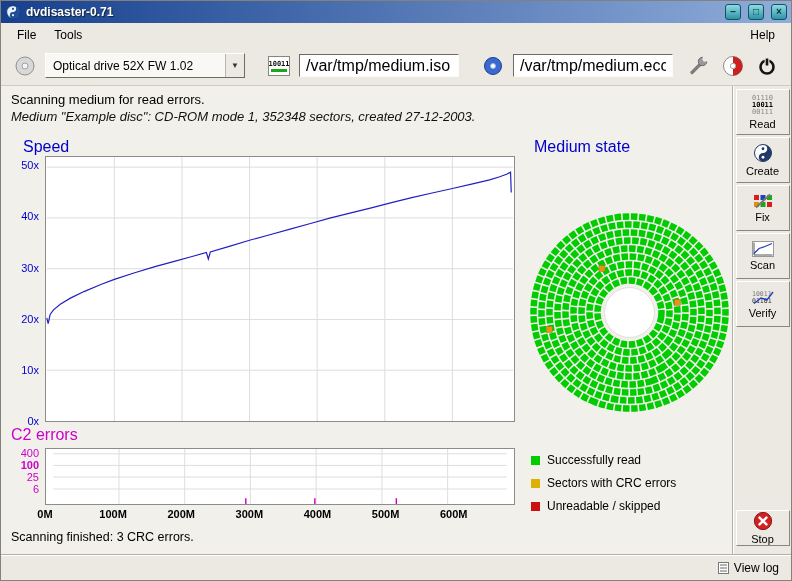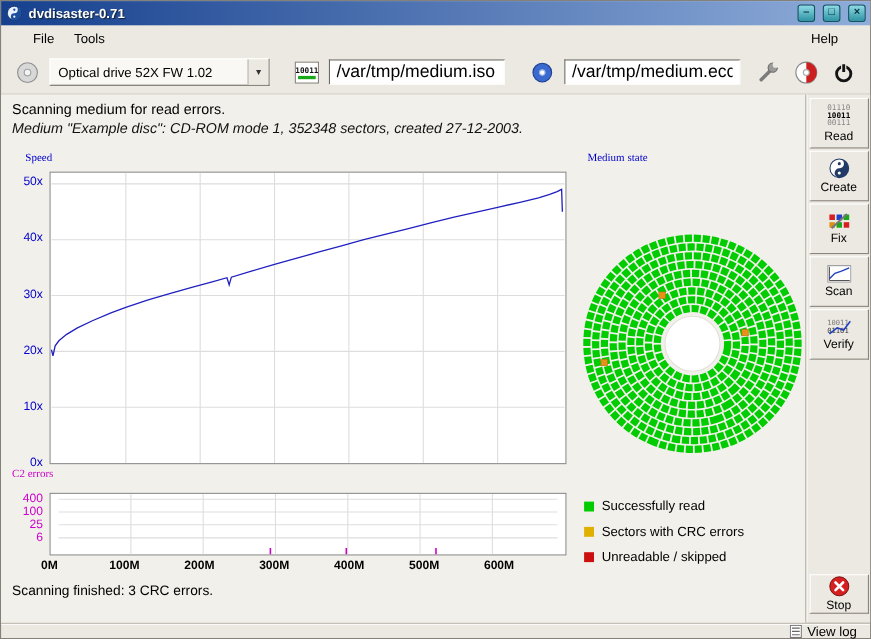--- a/index.html
+++ b/index.html
@@ -12,21 +12,21 @@
   }
   .window { position: absolute; inset: 0; border: 1px solid #84807a; display: flex; flex-direction: column; background: #ece9e2; }
 
   
   .titlebar { height: 22px; flex: 0 0 auto; background: linear-gradient(to right, #16408e, #8fadda); display: flex; align-items: center; padding: 0 4px; gap: 5px; }
   .tb-icon { width: 16px; height: 16px; display: flex; align-items: center; justify-content: center; }
   .tb-title { color: #fff; font-weight: bold; font-size: 12px; text-shadow: 1px 1px 1px #123; flex: 1; }
   .tb-btn { width: 16px; height: 16px; background: linear-gradient(#8fdbe6, #2e93a4); border: 1px solid #14535e; border-radius: 3px; color: #06323a; font-size: 10px; line-height: 13px; text-align: center; margin-left: 2px; cursor: pointer; font-weight: bold; }
 
   
-  .menubar { height: 23px; flex: 0 0 auto; display: flex; align-items: center; padding: 0 20px; }
+  .menubar { height: 23px; flex: 0 0 auto; display: flex; align-items: center; padding: 0 7px; }
   .menu-item { padding: 3px 9px; cursor: pointer; }
   .menu-item.help { margin-left: auto; }
 
   
   .toolbar { height: 40px; flex: 0 0 auto; display: flex; align-items: center; gap: 6px; padding: 0 10px; border-bottom: 1px solid #cfccc4; }
   .tool-btn { width: 28px; height: 28px; background: transparent; border: none; display: flex; align-items: center; justify-content: center; cursor: pointer; flex: 0 0 auto; }
   .combo { width: 202px; height: 25px; display: flex; align-items: center; background: #f9f8f4; border: 1px solid; border-color: #ffffff #6f6b63 #6f6b63 #ffffff; cursor: pointer; margin-right: 14px; }
   .combo-text { flex: 1; padding-left: 7px; white-space: nowrap; overflow: hidden; }
   .combo-arrow { width: 19px; height: 100%; display: flex; align-items: center; justify-content: center; font-size: 8px; color: #333; border-left: 1px solid #b9b5ac; background: #ece9e2; }
   .text-input { width: 160px; height: 23px; border: 1px solid; border-color: #6f6b63 #fcfbf8 #fcfbf8 #6f6b63; background: #fff; font-family: "Liberation Sans", sans-serif; font-size: 16px; padding: 2px 6px; }
@@ -36,21 +36,21 @@
   .icon-box .bits { font-family: "DejaVu Sans Mono", monospace; font-size: 7px; font-weight: bold; line-height: 8px; color: #111; }
   .icon-box .bar { width: 16px; height: 3px; background: #18a818; margin-top: 1px; }
 
   
   .content-row { flex: 1; display: flex; min-height: 0; }
   .main { flex: 1; background: #f2f0ea; position: relative; border-right: 1px solid #b3afa6; }
   .status-line1 { font-size: 13px; padding: 6px 10px 0 10px; }
   .status-line2 { font-size: 13px; font-style: italic; padding: 2px 10px 0 10px; color: #111; }
   .charts { position: relative; height: 436px; margin-top: 2px; }
 
-  .chart-title { position: absolute; font-size: 10px; font-family: Liberation Serif, serif; }
+  .chart-title { position: absolute; font-size: 16px; }
   .speed-title   { left: 22px;  top: 12px;  color: var(--label-blue, #00c); }
   .medium-title  { left: 533px; top: 12px;  color: var(--label-blue, #00c); }
   .c2-title      { left: 10px;  top: 300px; color: var(--magenta, #c0c); }
 
   .plot { position: absolute; background: #fff; border: 1px solid #8c8c8c; }
   #speed-plot { left: 44px; top: 30px; width: 470px; height: 266px; }
   #c2-plot    { left: 44px; top: 322px; width: 470px; height: 57px; }
 
   .ylabels { position: absolute; width: 40px; }
   .ylabels span { position: absolute; right: 4px; font-size: 11px; white-space: nowrap; }
@@ -70,21 +70,21 @@
 
   
   .sidebar { width: 58px; flex: 0 0 auto; background: #ece9e2; border-left: 1px solid #ffffff; display: flex; flex-direction: column; align-items: center; padding: 2px 0; }
   .side-btn { width: 54px; height: 46px; margin: 1px 0; background: #ece9e2; border: 1px solid; border-color: #ffffff #8a867e #8a867e #ffffff; display: flex; flex-direction: column; align-items: center; justify-content: center; gap: 2px; cursor: pointer; }
   .side-btn.stop { margin-top: auto; margin-bottom: 6px; height: 36px; }
   .side-label { font-size: 11px; }
   .bin-icon { font-family: "DejaVu Sans Mono", monospace; font-size: 7px; line-height: 7px; color: #888; text-align: center; }
   .bin-icon .bold { color: #000; font-weight: bold; }
 
   
-  .statusbar { height: 14px; flex: 0 0 auto; border-top: 1px solid #b3afa6; box-shadow: inset 0 1px 0 #ffffff; display: flex; align-items: center; padding: 0 8px; }
+  .statusbar { height: 26px; flex: 0 0 auto; border-top: 1px solid #b3afa6; box-shadow: inset 0 1px 0 #ffffff; display: flex; align-items: center; padding: 0 8px; }
   .status-strip { flex: 1; }
   .viewlog { display: flex; align-items: center; gap: 5px; cursor: pointer; padding: 1px 4px; }
 </style>
 </head>
 <body>
 
 <div class="window">
 
   <div class="titlebar">
     <span class="tb-icon">
@@ -189,21 +189,21 @@
             <line x1="0" y1="163.69230769230768" x2="470" y2="163.69230769230768" stroke="#dddddd"></line>
             <line x1="0" y1="112.53846153846155" x2="470" y2="112.53846153846155" stroke="#dddddd"></line>
             <line x1="0" y1="61.38461538461539" x2="470" y2="61.38461538461539" stroke="#dddddd"></line>
             <line x1="0" y1="10.230769230769226" x2="470" y2="10.230769230769226" stroke="#dddddd"></line>
             <polyline points="0.0,162.2 1.4,167.8 3.4,158.6 6.8,154.0 13.6,148.3 23.8,142.2 37.5,135.6 54.5,128.4 68.1,123.3 88.6,116.6 109.0,110.5 129.4,104.9 146.4,100.3 160.8,96.2 162.8,102.8 164.8,95.7 183.9,90.0 204.3,83.9 224.8,78.3 245.2,72.6 265.7,67.0 286.1,61.4 306.5,56.3 327.0,51.2 347.4,46.0 367.8,40.9 388.3,36.3 408.7,31.7 429.1,27.1 446.2,23.0 456.4,19.9 463.2,17.4 467.3,15.3 468.0,35.8" fill="none" stroke="#2020c0" stroke-width="1.2"></polyline>
           </svg>
 
         <div class="ylabels" id="c2-ylabels">
             <span style="top: 35.4493px;">6</span>
             <span style="top: 23.0633px;">25</span>
-            <span style="top: 11.0317px;">100</span>
+            <span style="top: 11.0317px; font-weight: bold;">100</span>
             <span style="top: -1px;">400</span>
           </div>
         <svg class="plot" id="c2-plot" viewBox="0 0 470 57">
             <line x1="68.11594202898551" y1="0" x2="68.11594202898551" y2="57" stroke="#dddddd"></line>
             <line x1="136.23188405797103" y1="0" x2="136.23188405797103" y2="57" stroke="#dddddd"></line>
             <line x1="204.3478260869565" y1="0" x2="204.3478260869565" y2="57" stroke="#dddddd"></line>
             <line x1="272.46376811594206" y1="0" x2="272.46376811594206" y2="57" stroke="#dddddd"></line>
             <line x1="340.57971014492756" y1="0" x2="340.57971014492756" y2="57" stroke="#dddddd"></line>
             <line x1="408.695652173913" y1="0" x2="408.695652173913" y2="57" stroke="#dddddd"></line>
             <line x1="0" y1="41.44929588295206" x2="470" y2="41.44929588295206" stroke="#dddddd"></line>

